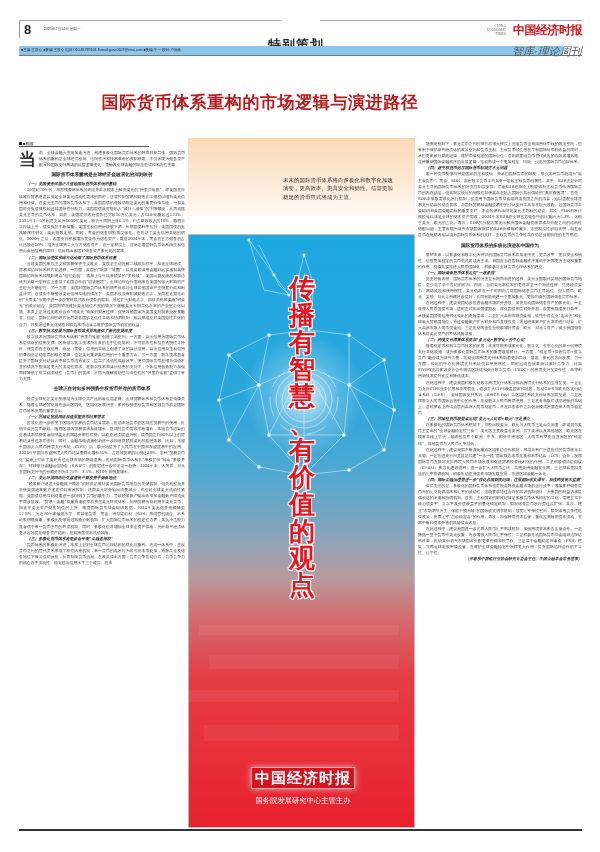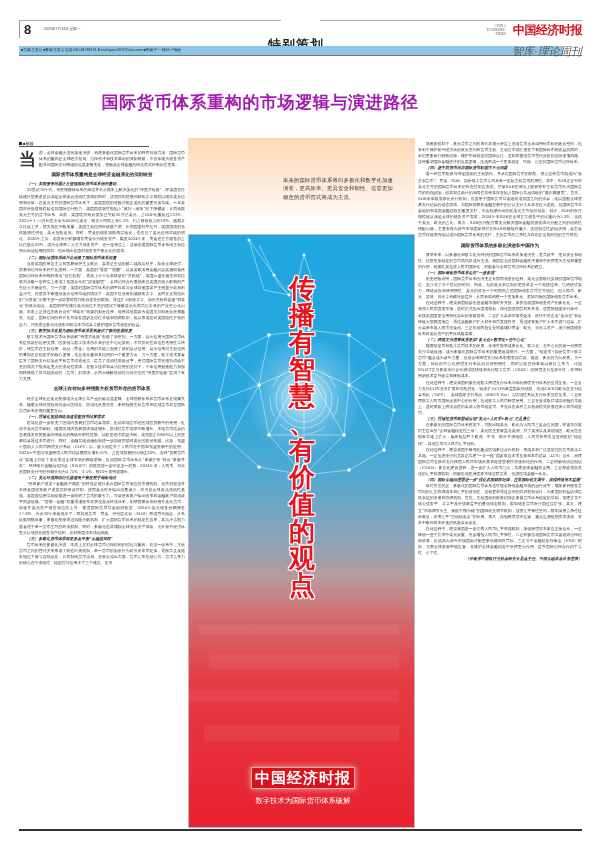--- a/index.html
+++ b/index.html
@@ -12,21 +12,21 @@
   .date-line { position:absolute; left:44px; top:27px; font-family:"Liberation Sans", sans-serif; font-size:3.6px; color:#444; white-space:nowrap; }
   .section-name { position:absolute; left:268px; top:36px; font-family:"DejaVu Serif", serif; font-size:13px; font-weight:bold; color:#222; letter-spacing:1px; }
   .brand-en { position:absolute; left:484px; top:24px; font-family:"Liberation Serif", serif; font-size:3.6px; line-height:4px; color:#666; text-align:right; width:22px; }
   .brand-cn { position:absolute; left:513px; top:22px; font-family:"DejaVu Serif", serif; font-size:12px; font-weight:bold; color:#d0121b; letter-spacing:-0.5px; white-space:nowrap; }
 
   .info-bar { position:absolute; left:19px; top:46px; width:544px; height:9px; background:#8ec6ea; }
   .info-bar-text { position:absolute; left:2px; top:2px; font-family:"Liberation Sans", sans-serif; font-size:3.6px; color:#223; white-space:nowrap; }
   .info-bar-rule { position:absolute; left:19px; top:55px; width:563px; height:1px; background:#777; }
   .column-label { position:absolute; left:512px; top:44px; font-family:"Liberation Sans", sans-serif; font-size:11px; color:#555; white-space:nowrap;font-style:italic; }
 
-  .headline { position:absolute; left:0; top:91px; width:520px; text-align:center; font-family:"DejaVu Serif", serif; font-weight:bold; font-size:17px; color:#a21caf; letter-spacing:0.6px; }
+  .headline { position:absolute; left:0; top:91px; width:520px; text-align:center; font-family:"DejaVu Serif", serif; font-weight:bold; font-size:17px; color:#b91c1c; letter-spacing:0.6px; }
 
   .byline { position:absolute; left:19px; top:141px; font-family:"Liberation Sans", sans-serif; font-size:4px; color:#222; }
   .byline::before { content:""; display:inline-block; width:3px; height:3px; background:#222; margin-right:1px; }
   .byline-rule { position:absolute; left:19px; top:146px; width:130px; height:1px; background:#555; }
 
   .col { position:absolute; font-family:"DejaVu Serif", serif; font-size:3.9px; line-height:6.1px; color:#3a3a3a; text-align:justify; overflow:hidden; }
   .col-left { left:19px; top:150px; width:166px; height:678px; }
   .col-right { left:418px; top:141px; width:164px; height:686px; }
   .col p { text-indent:2em; margin:0; }
   .col p.h2 { text-indent:0; text-align:center; font-family:"Liberation Sans", sans-serif; font-weight:bold; font-size:4.6px; color:#2a2a2a; margin:4px 0 3px; }
@@ -166,21 +166,21 @@
     <div>、</div>
     <div>有</div>
     <div>价</div>
     <div>值</div>
     <div>的</div>
     <div>观</div>
     <div>点</div>
   </div>
 
   <div class="ad-logo">中国经济时报</div>
-  <div class="ad-sub">数字技术为国际货币体系破解</div>
+  <div class="ad-sub">国务院发展研究中心主管主办</div>
 </div>
 
 <div class="col col-right">
   <div id="right-body">
       <p>场激速机制下，多元货币之间的博弈将很大程度上压缩货币当局滥用铸币权的政策空间，也有利于保护新兴经济体的政策空间和货币主权。主权货币须凭借在享有国际铸币税收益的同时，承担更多履行财政纪律，维护币值稳定的国际责任，否则将面临货币替代效应的边际递增风险。这种重塑国际金融秩序的底层逻辑，推动形成一个更加稳定、均衡、公正的国际货币治理体系。</p>
       <p class="h3">（四）超主权货币尚存国际货币职能方不元问题</p>
       <p>若一种货币能够与特定国家的主权脱钩，并承担国际货币的职能，那么这种货币就成为“超主权货币”。黄金、SDR、加密数字货币等均具有一定超主权货币的属性。其中，SDR正是针对美元主导的国际货币体系的补充性制度安排。尽管SDR在理论上能够弥补主权货币作为国际货币的内在缺陷，但其制度设计的局限性却使其存在陷入国际公共品供给的“奥尔森困境”。首先，SDR未采取需求化发行机制，仅适用于国际货币基金组织成员国之间的清算，难以适配全球贸易支付结算的动态需求，与国际贸易和金融交易中的公认支付工具存在巨大差距。且国际货币基金组织和美国金融霸权的重要支柱，不会轻易作出削化美元主导权的动议。其次，SDR的发行规模难以满足全球的储备资产需求，2024年末SDR在全球官方储备中的比重约为5.3%，远低于美元、欧元的占比。再次，SDR的分配方案无法解决国际金融资源需求与分配之间的结构性错配问题，主要表现为新兴市场国家获得的SDR份额相对偏少。这些制度性缺陷表明，超主权货币在短期内难以成为国际货币体系的支柱，主权货币的竞争性共存仍是当前阶段的主导形态。</p>
       <p class="h2">国际货币体系的多极化演进和中国作为</p>
       <p>展望未来，以多极化和数字化为特征的国际货币体系将加速演变，更高效率、更具安全和韧性、信誉更加稳定的货币范式将成为主流。我国应当在国际金融秩序重构中发挥更为主动和重要的作用，稳慎扎实推进人民币国际化，积极参与全球货币治理体系的建立。</p>
       <p class="h3">（一）国际储备货币体系走向“一超多强”</p>

